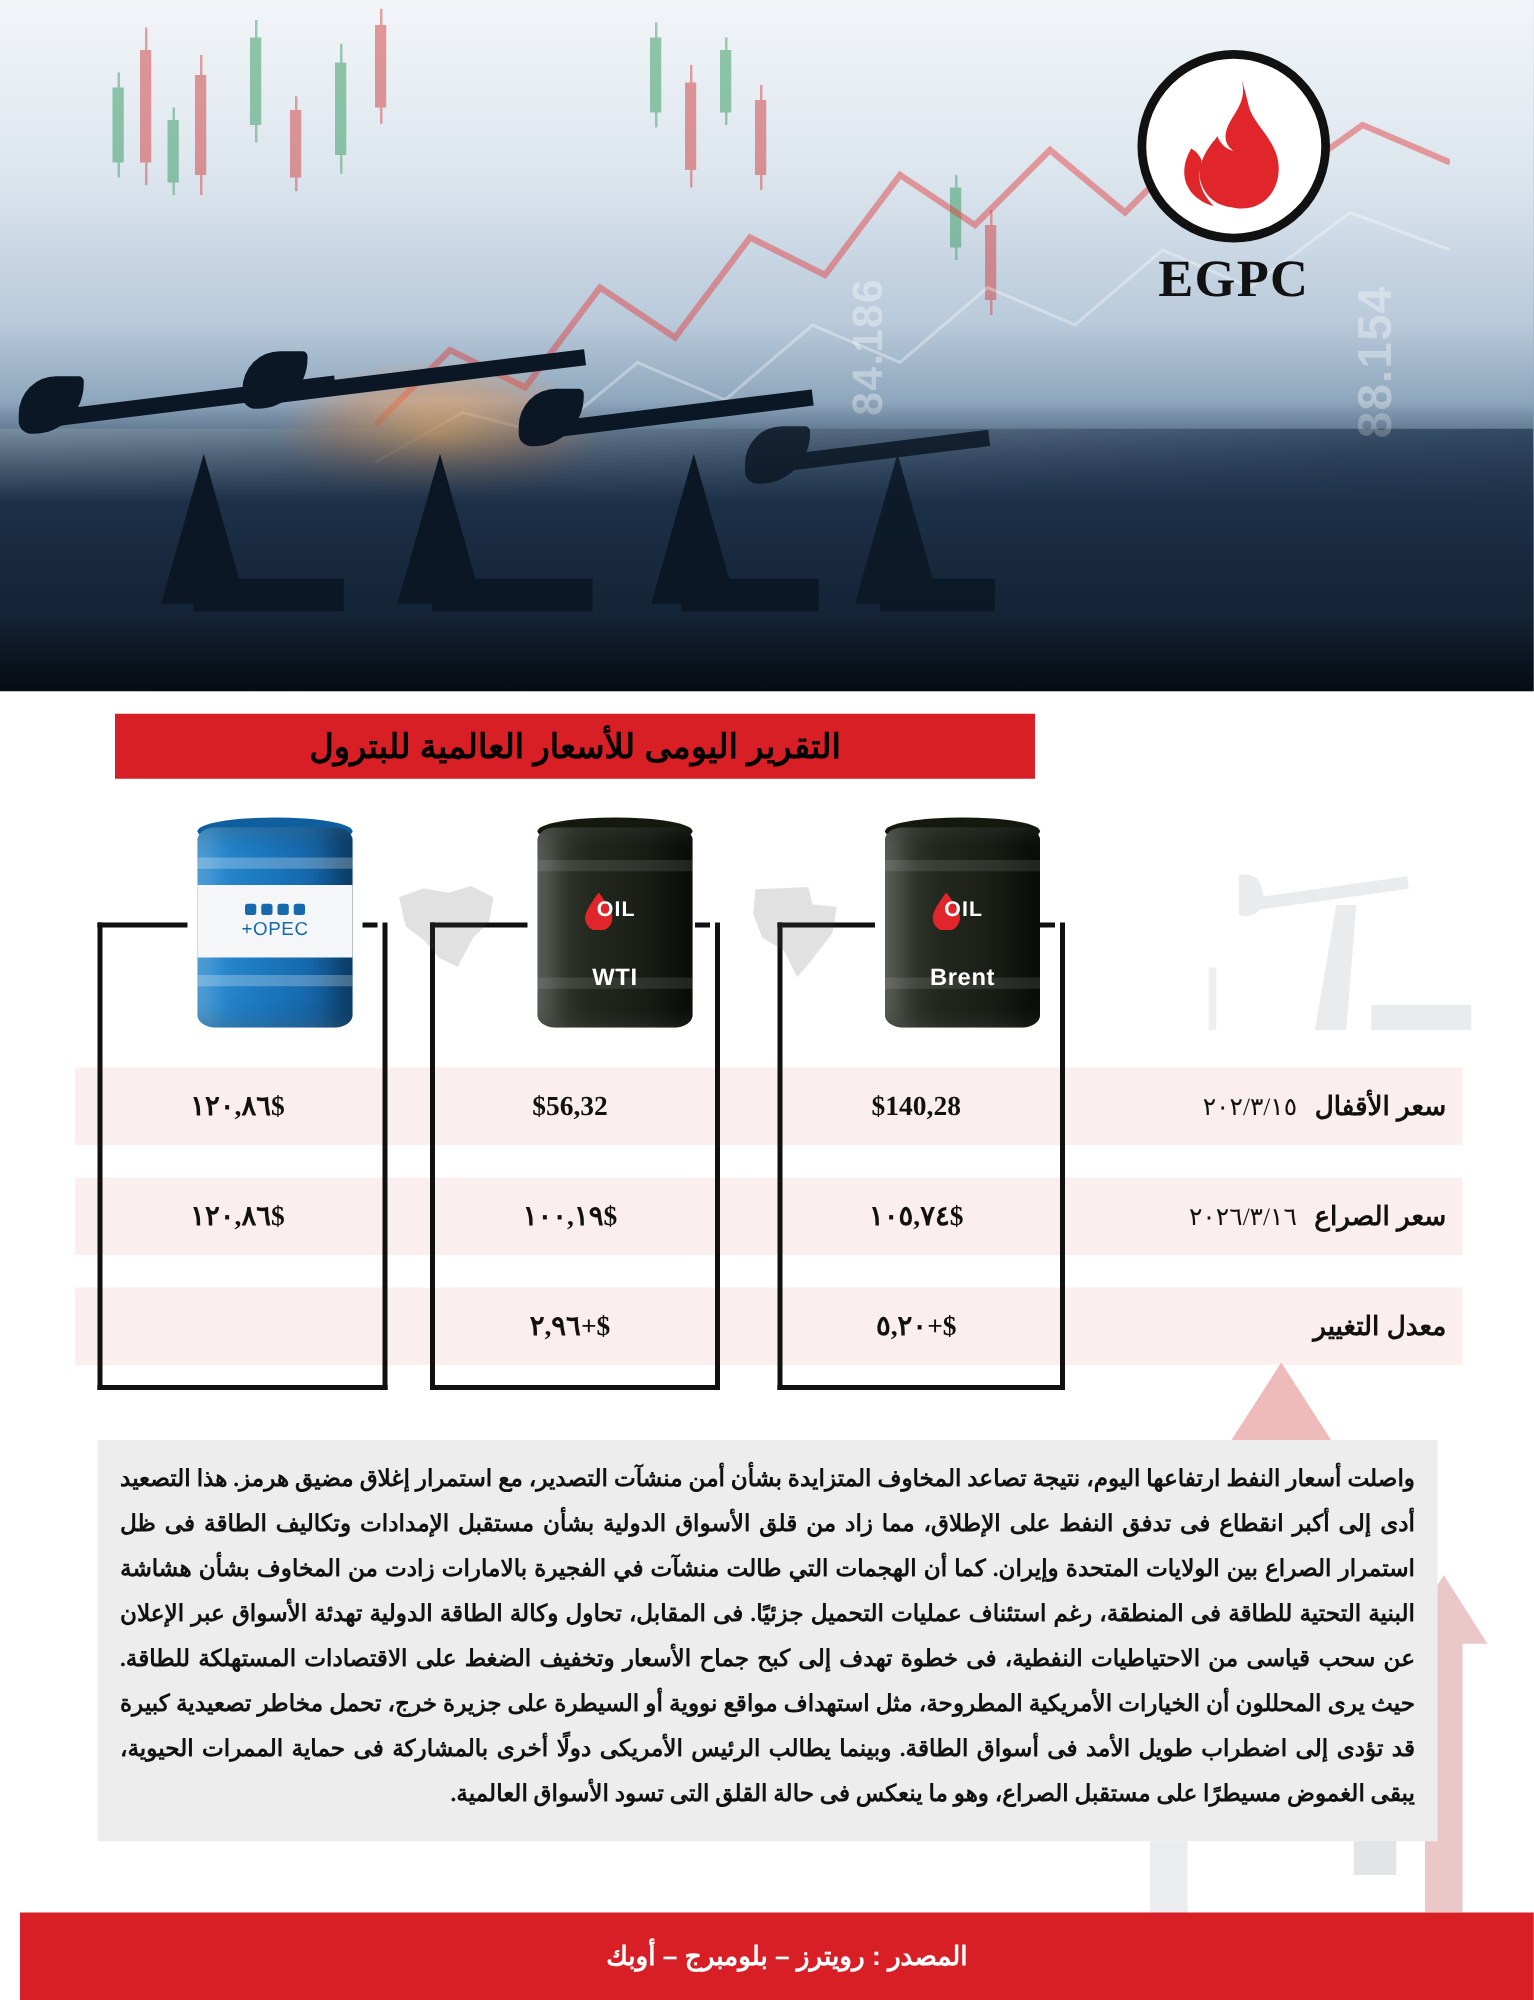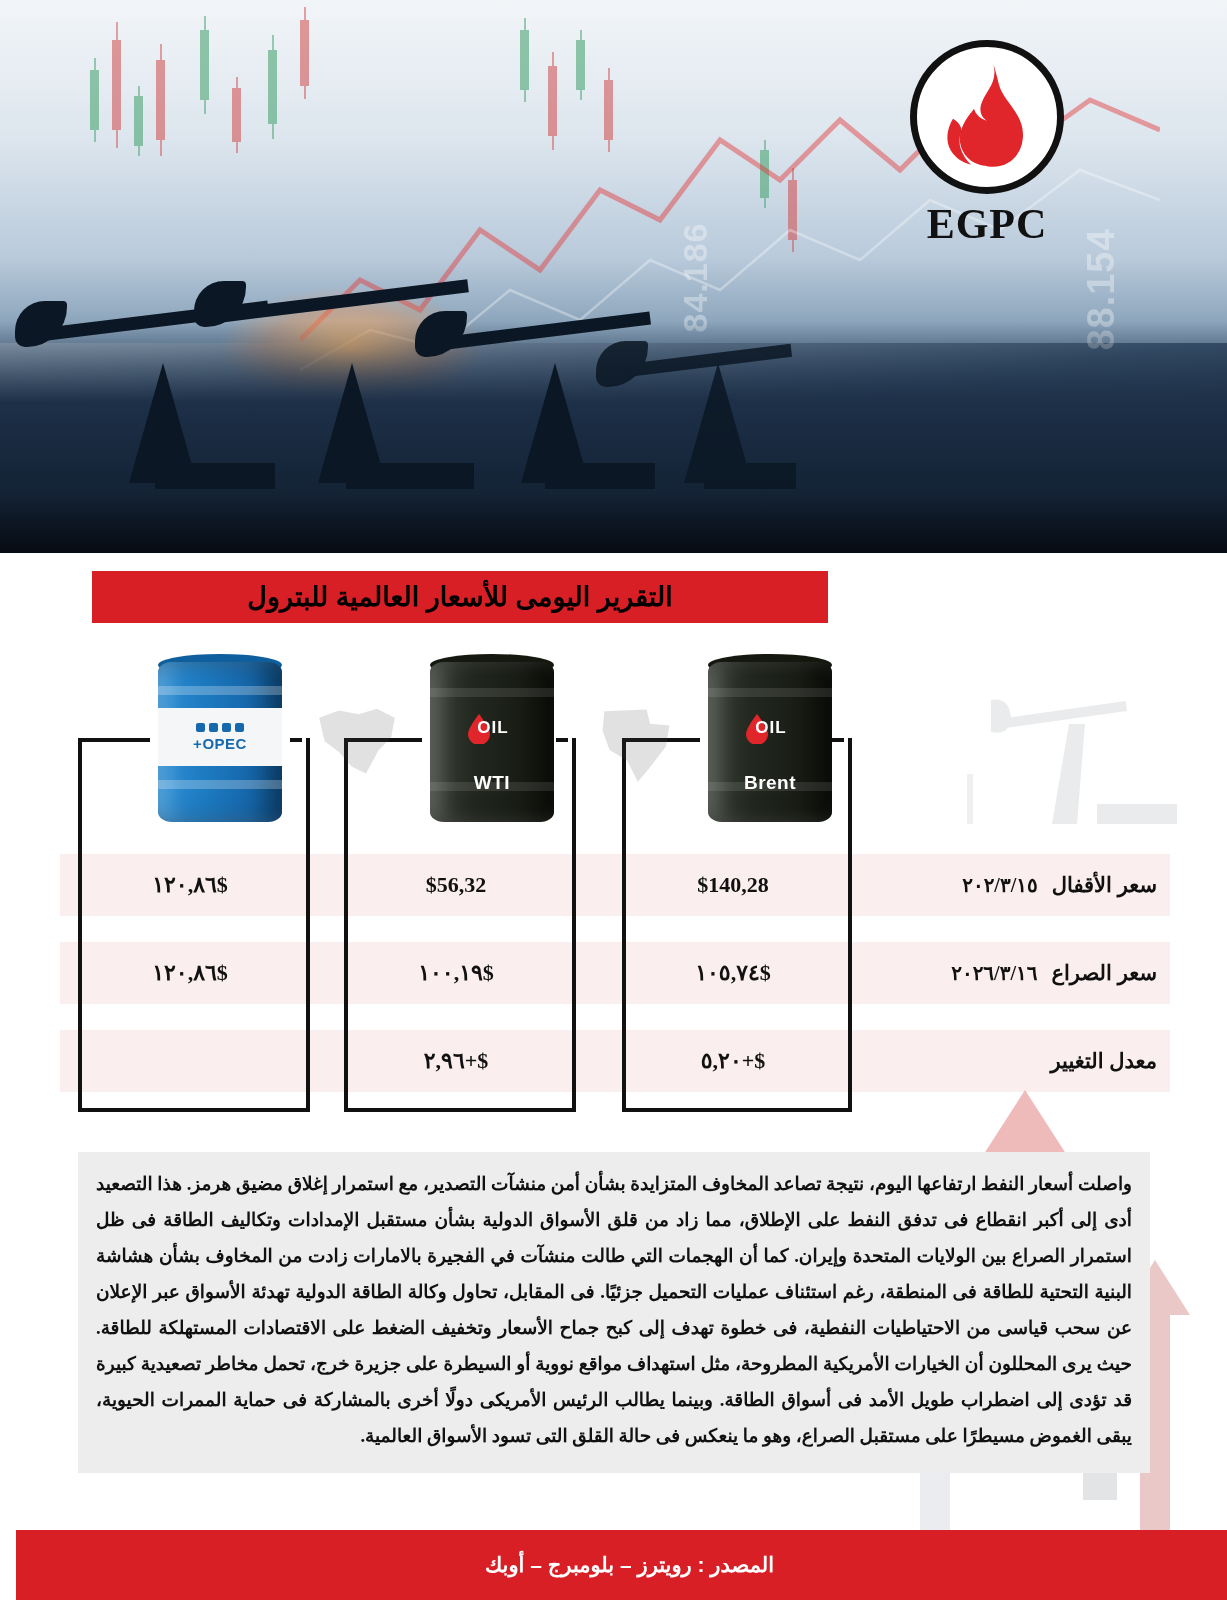--- a/index.html
+++ b/index.html
@@ -235,21 +235,21 @@
   .barrel-label-band {
     position: absolute;
     left: 8px; top: 56px;
     width: 124px; height: 58px;
     background: #f4f6f7;
     display: flex; align-items: center; justify-content: center;
     flex-direction: column;
   }
   .opec-dots { display: flex; gap: 4px; margin-bottom: 3px; }
   .opec-dots i { width: 9px; height: 9px; background: #1769ad; display: block; border-radius: 2px; }
-  .opec-text { font-size: 15px; font-weight: bold; color: #1769ad; letter-spacing: .5px; }
+  .opec-text { font-size: 15px; font-weight: normal; color: #1769ad; letter-spacing: .5px; }
   .oil-word {
     font-size: 17px; font-weight: bold; color: #ffffff; letter-spacing: 1px;
     position: absolute; left: 0; right: 0; text-align: center; top: 44px;
   }
   .barrel-name {
     position: absolute; left: 0; right: 0; text-align: center;
     top: 120px;
     font-size: 19px; font-weight: bold; color: #ffffff;
     letter-spacing: .5px;
   }
@@ -288,21 +288,21 @@
     gap: 14px;
     direction: rtl;
     font-size: 21px;
     font-weight: bold;
     color: #111111;
     font-family: "Liberation Sans", sans-serif;
   }
   .rowlabel .date {
     font-family: "Liberation Serif", serif;
     font-size: 20px;
-    font-weight: bold;
+    font-weight: normal;
     text-align: right;
   }
 
   
   .arrow {
     position: absolute;
     opacity: .85;
   }
 
   

